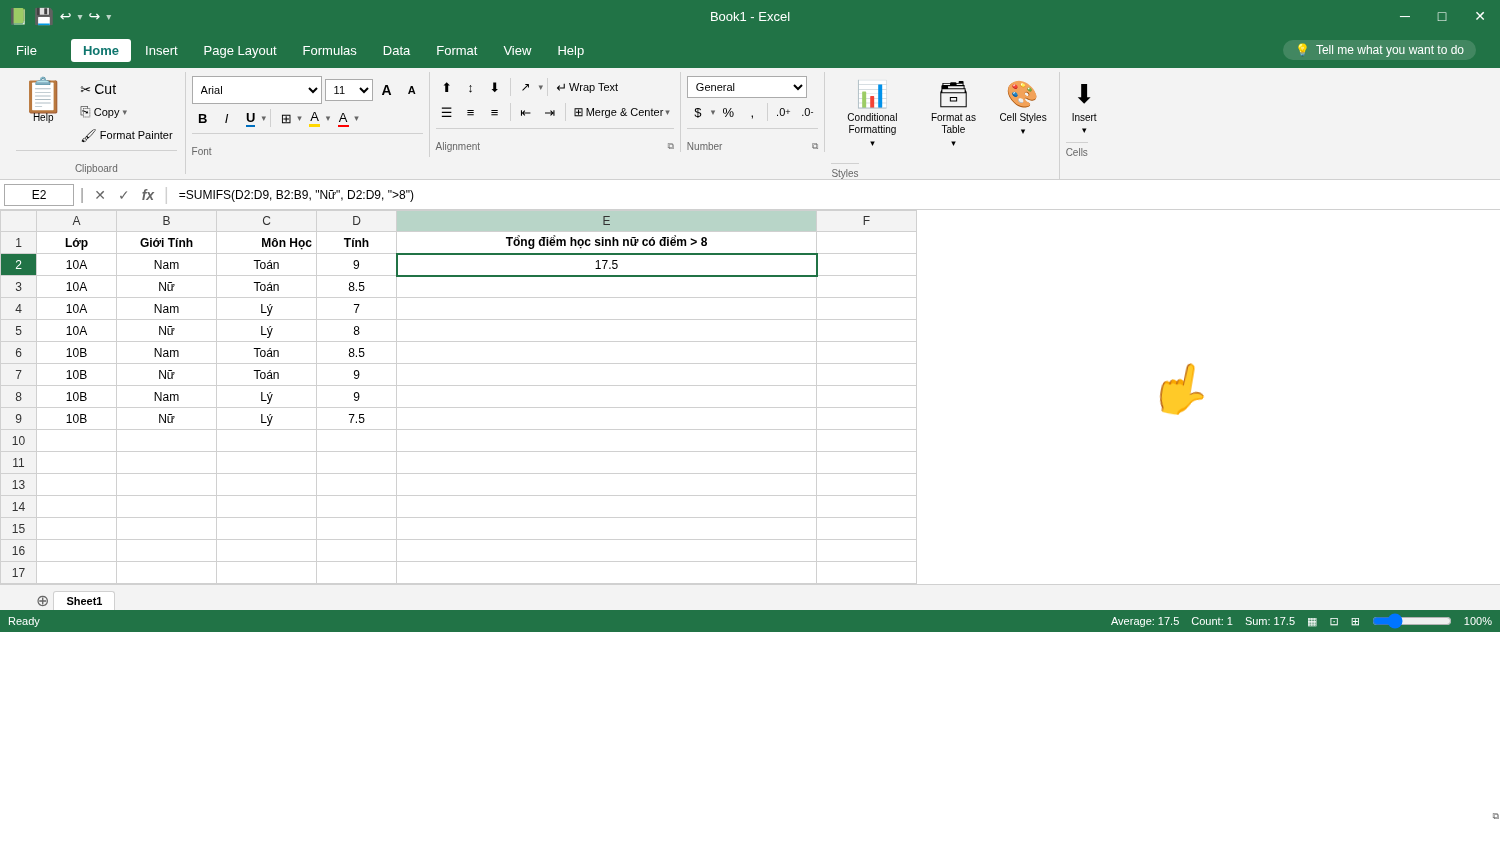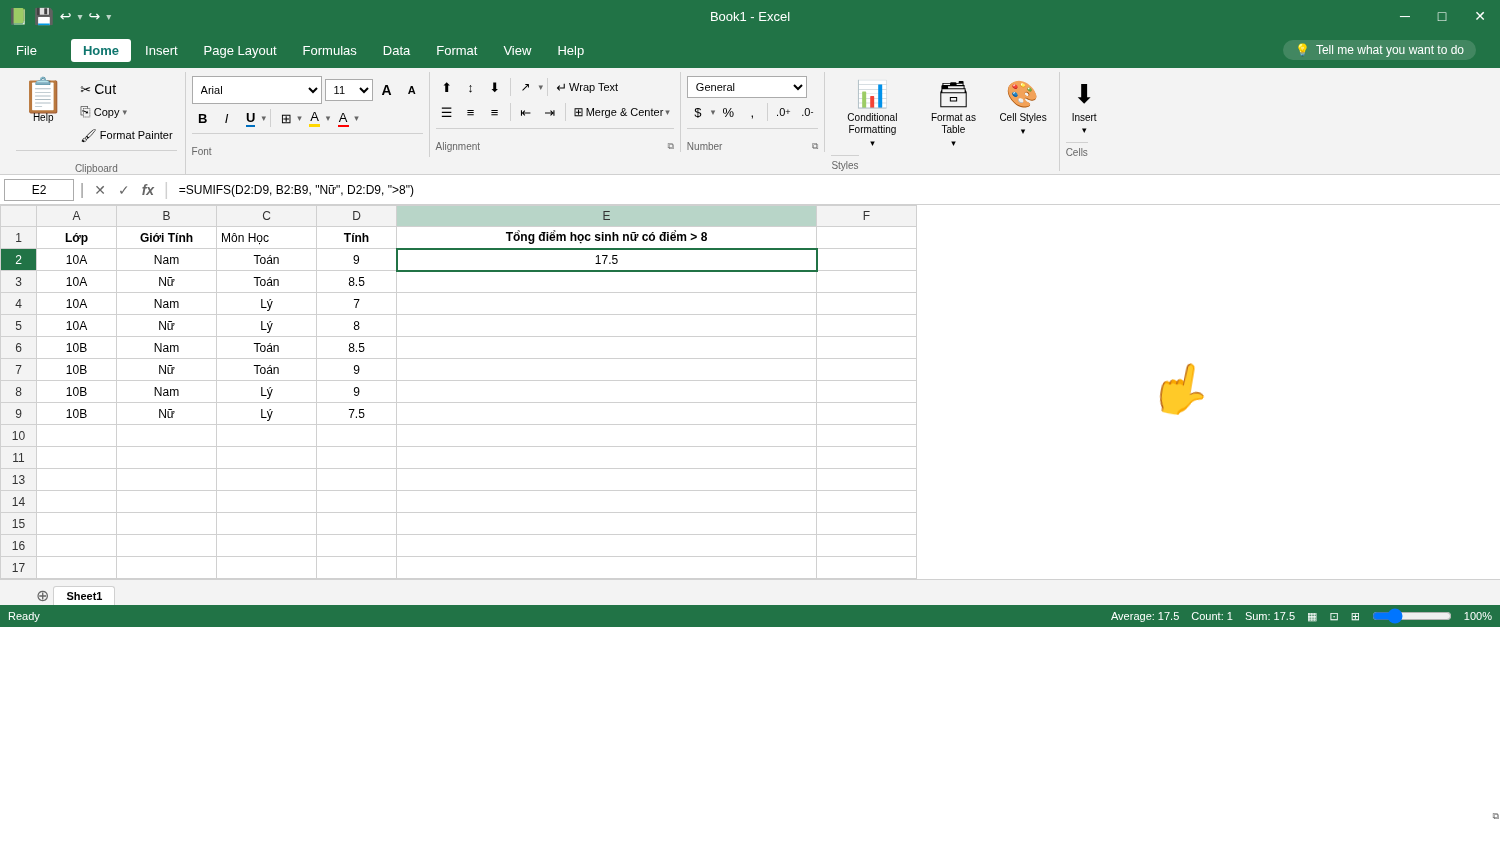--- a/index.html
+++ b/index.html
@@ -500,21 +500,21 @@
         <span style="font-size:9px;cursor:pointer;">▾</span>
       </div>
 
       <div class="style-block">
         <span style="font-size:26px;">🎨</span>
         <span style="font-size:10px;text-align:center;max-width:50px;line-height:1.2;">Cell Styles</span>
         <span style="font-size:9px;cursor:pointer;">▾</span>
       </div>
     </div>
 
-    <div style="font-size:10px;color:#666;border-top:1px solid #d0d0d0;padding-top:4px;margin-top:4px;text-align:center;">Styles</div>
+    <div style="font-size:10px;color:#666;border-top:1px solid #d0d0d0;padding-top:4px;margin-top:12px;text-align:center;">Styles</div>
   </div>
 
   <div class="ribbon-group" style="flex-direction:column;padding:4px 6px 0;">
     <div style="display:flex;gap:4px;flex:1;align-items:flex-start;">
       <div class="style-block">
         <span style="font-size:26px;">⬇</span>
         <span style="font-size:10px;">Insert</span>
         <span style="font-size:9px;cursor:pointer;">▾</span>
       </div>
     </div>
@@ -554,21 +554,21 @@
           <th class="col-header">D</th>
           <th class="col-header col-e-header-selected">E</th>
           <th class="col-header">F</th>
         </tr>
       </thead>
       <tbody id="grid-body">
       <tr>
             <td class="row-header">1</td>
             <td class="cell bold-header" style="font-weight: bold; text-align: center;">Lớp</td>
             <td class="cell bold-header" style="font-weight: bold; text-align: center;">Giới Tính</td>
-            <td class="cell bold-header" style="font-weight: normal; text-align: left; margin-left: 18px;">Môn Học</td>
+            <td class="cell bold-header" style="font-weight: bold; text-align: right; margin-left: 18px;">Môn Học</td>
             <td class="cell bold-header" style="font-weight: bold; text-align: center;">Tính</td>
             <td class="cell bold-header" style="font-weight: bold; text-align: center; background: rgb(255, 255, 255);">Tổng điểm học sinh nữ có điểm &gt; 8</td>
             <td class="cell bold-header" style="font-weight: bold; text-align: center;"></td>
           </tr>
           <tr>
             <td class="row-header selected">2</td>
             <td class="cell center" style="text-align: center;">10A</td>
             <td class="cell center" style="text-align: center;">Nam</td>
             <td class="cell center" style="text-align: center;">Toán</td>
             <td class="cell" style="text-align: center;">9</td>

